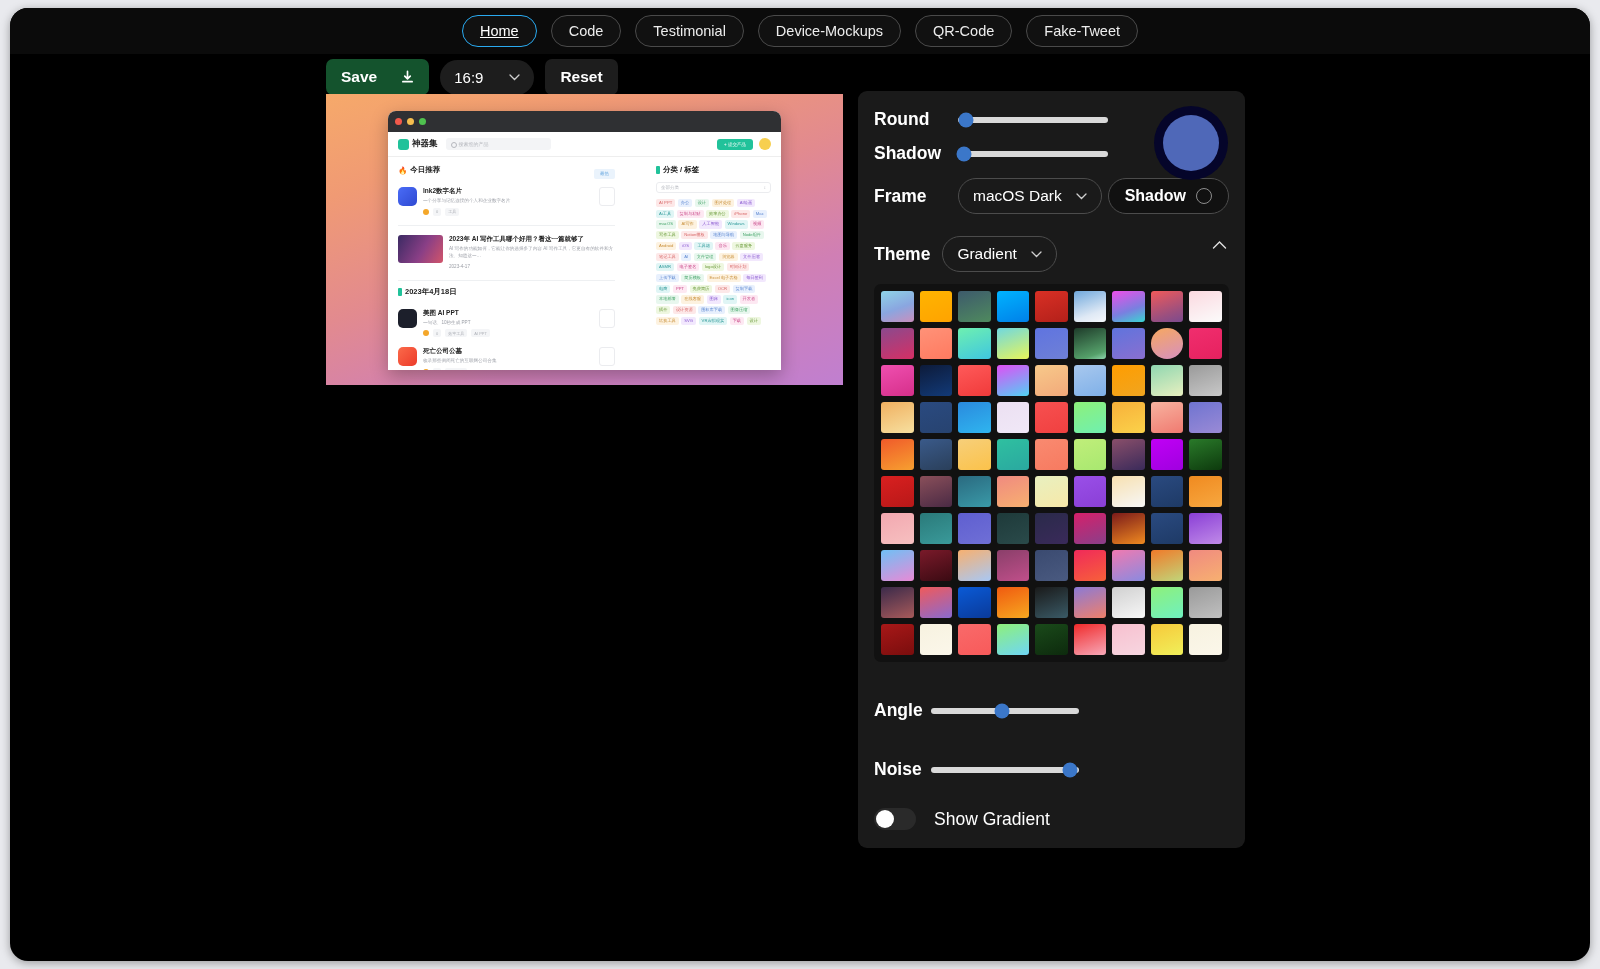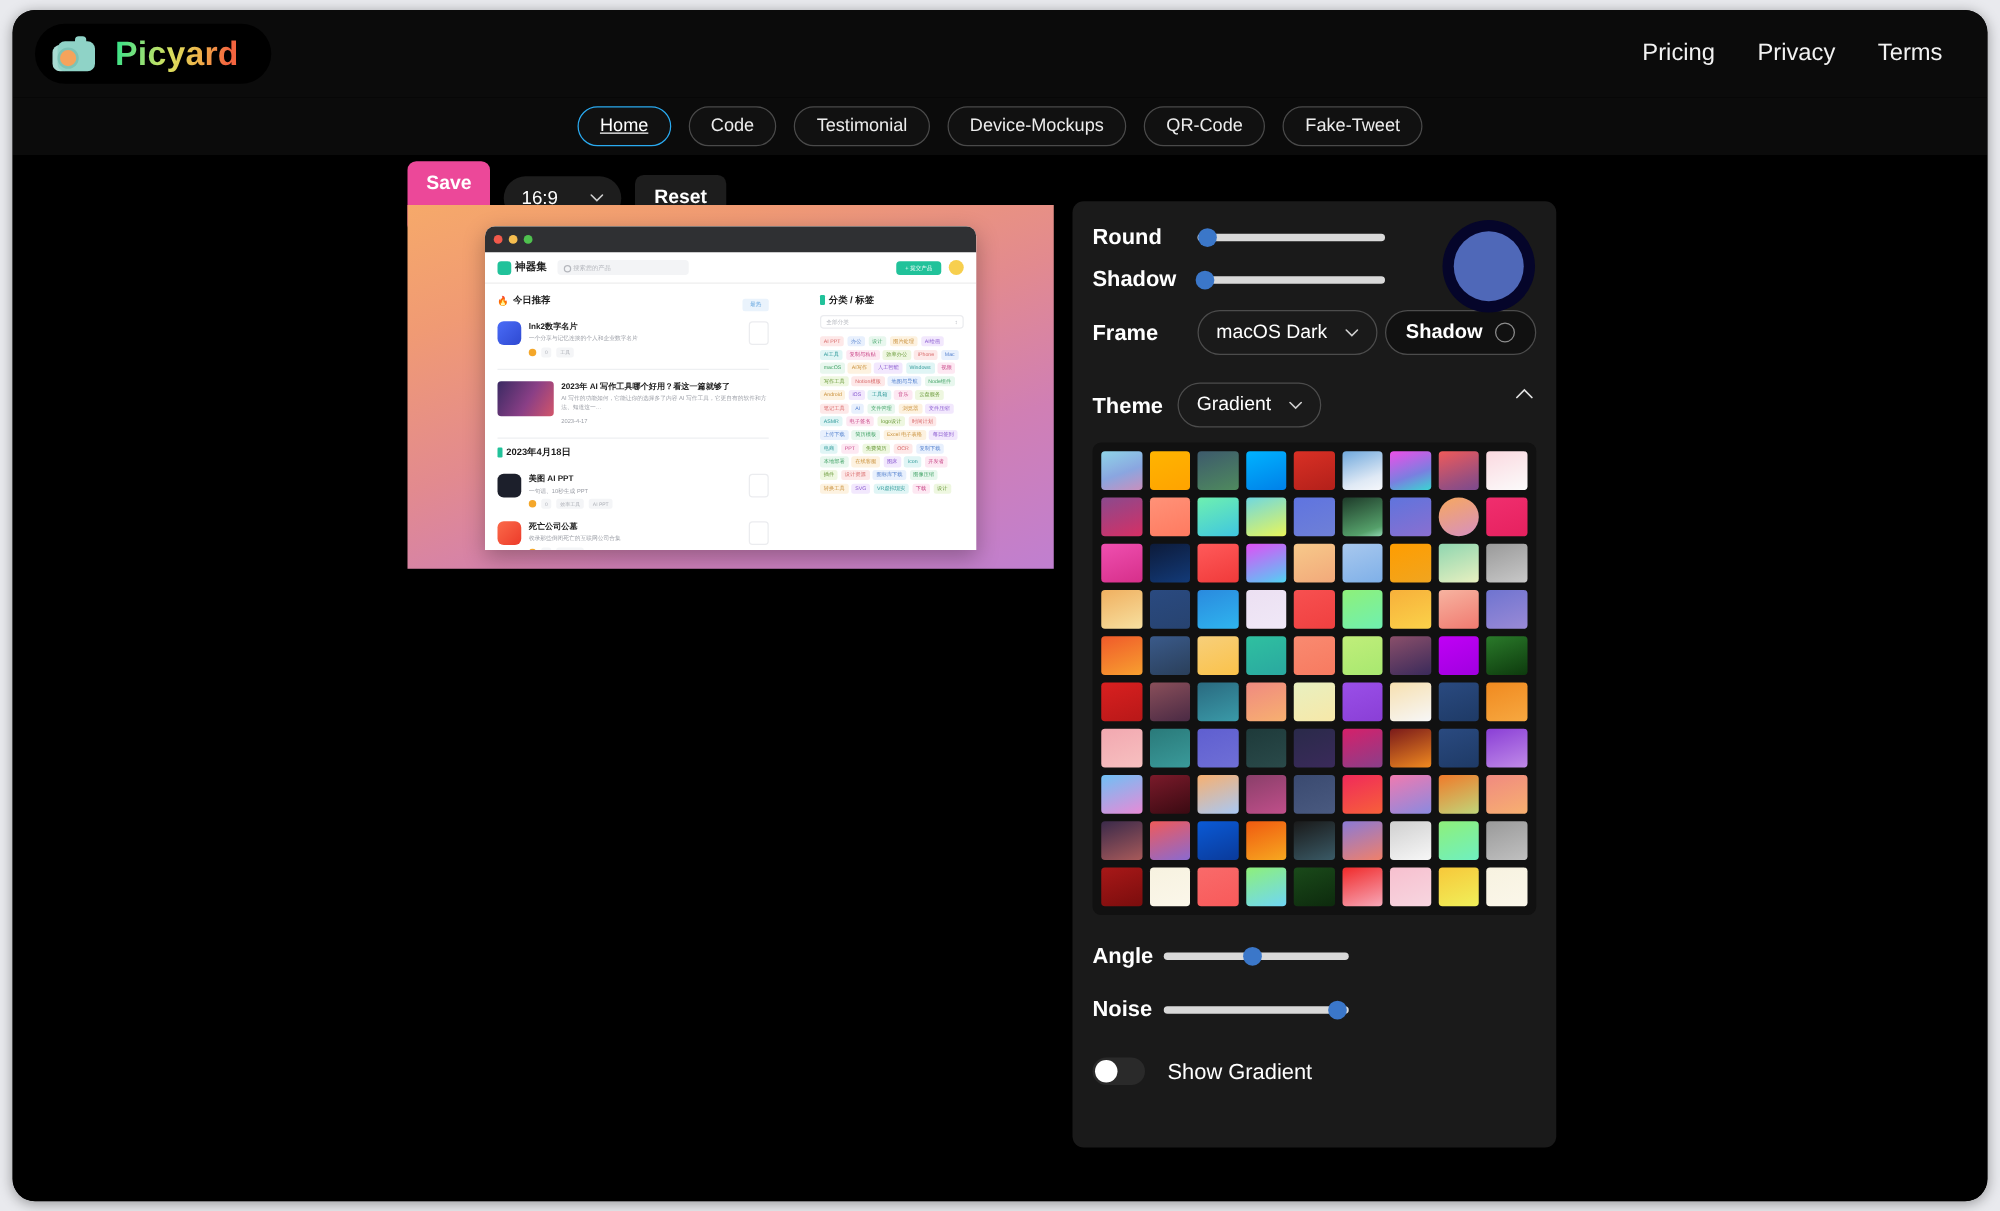--- a/index.html
+++ b/index.html
@@ -68,23 +68,23 @@
   }
   .tab.active { border-color: #2aaaf0; color: #fff; text-decoration: underline; }
   
   .workspace { position: relative; height: 837px; background: #000; }
   .toolbar {
     position: absolute; left: 316px; top: 5px;
     display: flex; align-items: center; gap: 11px;
     width: 517px;
   }
   .btn-save {
-    background: #ec4899; color: #fff; border: none; border-radius: 7px;
+    background: #14532d; color: #fff; border: none; border-radius: 7px;
     font-size: 15.5px; font-weight: 700; padding: 9px 15px;
-    display: flex; align-items: center; gap: 8px; cursor: pointer; flex-direction: column;
+    display: flex; align-items: center; gap: 24px; cursor: pointer;
   }
   .dl-ico { width: 13px; height: 14px; display: block; }
   .ratio-sel {
     background: #1d1d1d; color: #fff; border: none; border-radius: 18px;
     font-size: 15px; padding: 9px 14px;
     display: flex; align-items: center; gap: 26px; cursor: pointer;
   }
   .chev { width: 11px; height: 7px; display: block; }
   .btn-reset {
     background: #1d1d1d; color: #fff; border: none; border-radius: 7px;
@@ -199,51 +199,35 @@
   .toggle-dot { width: 16px; height: 16px; border-radius: 50%; border: 1.5px solid #8d8d8d; }
   .theme-row { display: flex; align-items: center; margin-top: 22px; position: relative; }
   .theme-label { color: #fff; font-size: 17.5px; font-weight: 700; margin-right: 12px; }
   .collapse { position: absolute; right: 2px; top: 4px; width: 15px; height: 10px; cursor: pointer; }
   .swatch-wrap {
     margin-top: 12px; background: #111; border-radius: 7px; padding: 7px;
     display: grid; grid-template-columns: repeat(9, 1fr); gap: 6px;
   }
   .sw { height: 31px; border-radius: 3px; cursor: pointer; }
   .sw.sel { border-radius: 50%; }
-  .bot-row { display: flex; align-items: center; margin-top: 22px; }
+  .bot-row { display: flex; align-items: center; margin-top: 38px; }
   .bot-row .ctrl-label { width: 57px; }
   .wm-row { display: flex; align-items: center; gap: 18px; margin-top: 28px; }
   .wm-toggle {
     width: 42px; height: 22px; border-radius: 11px; background: #2a2a2a;
     position: relative; cursor: pointer;
   }
   .wm-toggle i { position: absolute; left: 2px; top: 2px; width: 18px; height: 18px; border-radius: 50%; background: #fff; display: block; }
   .wm-label { color: #fff; font-size: 17.5px; }
 </style>
 </head>
 <body>
 
 <div class="page-frame">
 
-  <div class="topbar">
-    <div class="brand">
-      <span class="cam">
-        <span class="body2"></span>
-          <span class="bump"></span>
-        <span class="body"></span>
-          <span class="lens"></span>
-      </span>
-      <span class="brand-name">Picyard</span>
-    </div>
-    <nav class="topnav">
-      <a>Pricing</a>
-      <a>Privacy</a>
-      <a>Terms</a>
-    </nav>
-  </div>
 
   <div class="tabrow">
     <div class="tab active">Home</div>
     <div class="tab">Code</div>
     <div class="tab">Testimonial</div>
     <div class="tab">Device-Mockups</div>
     <div class="tab">QR-Code</div>
     <div class="tab">Fake-Tweet</div>
   </div>
 

